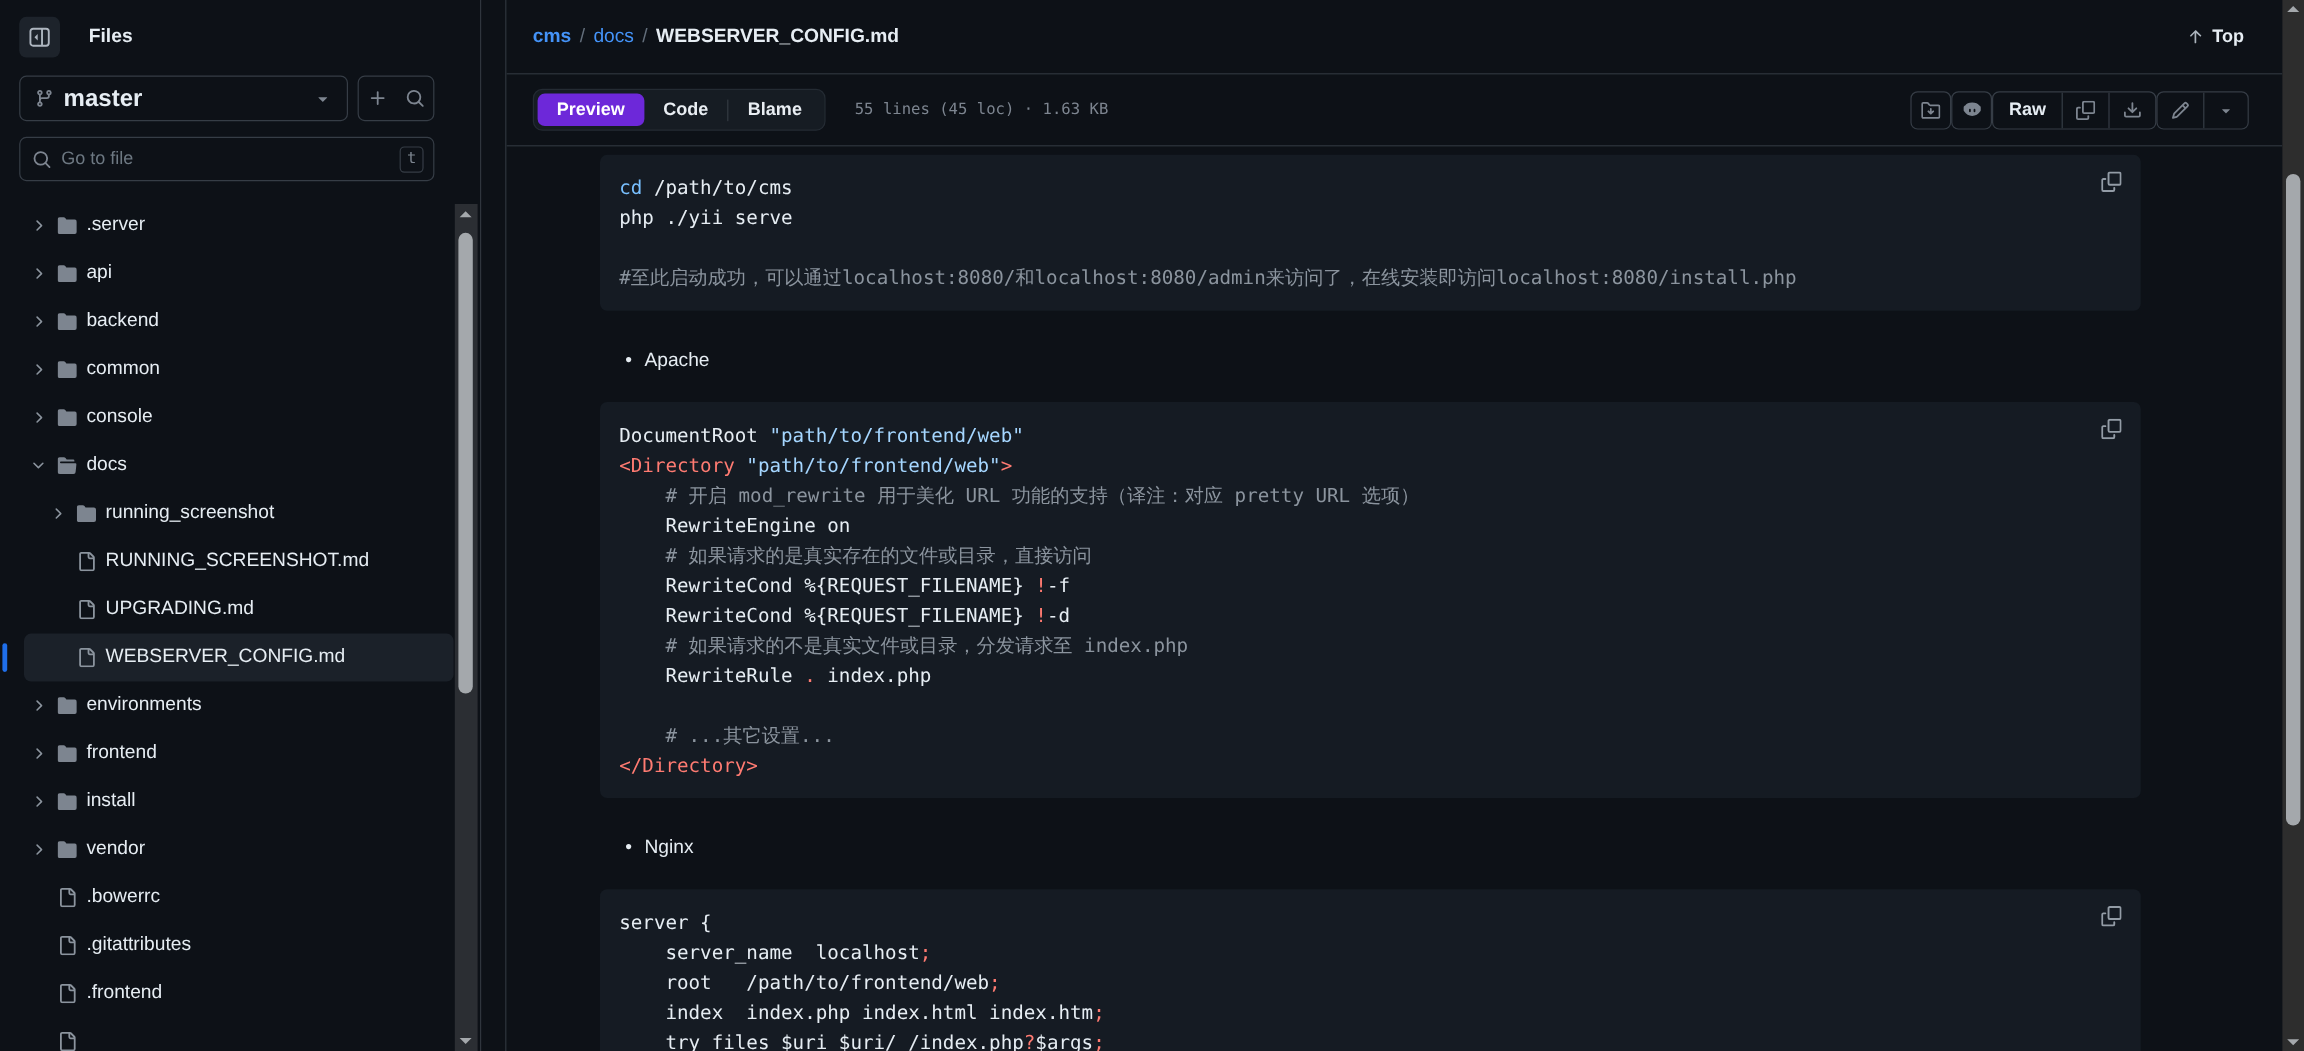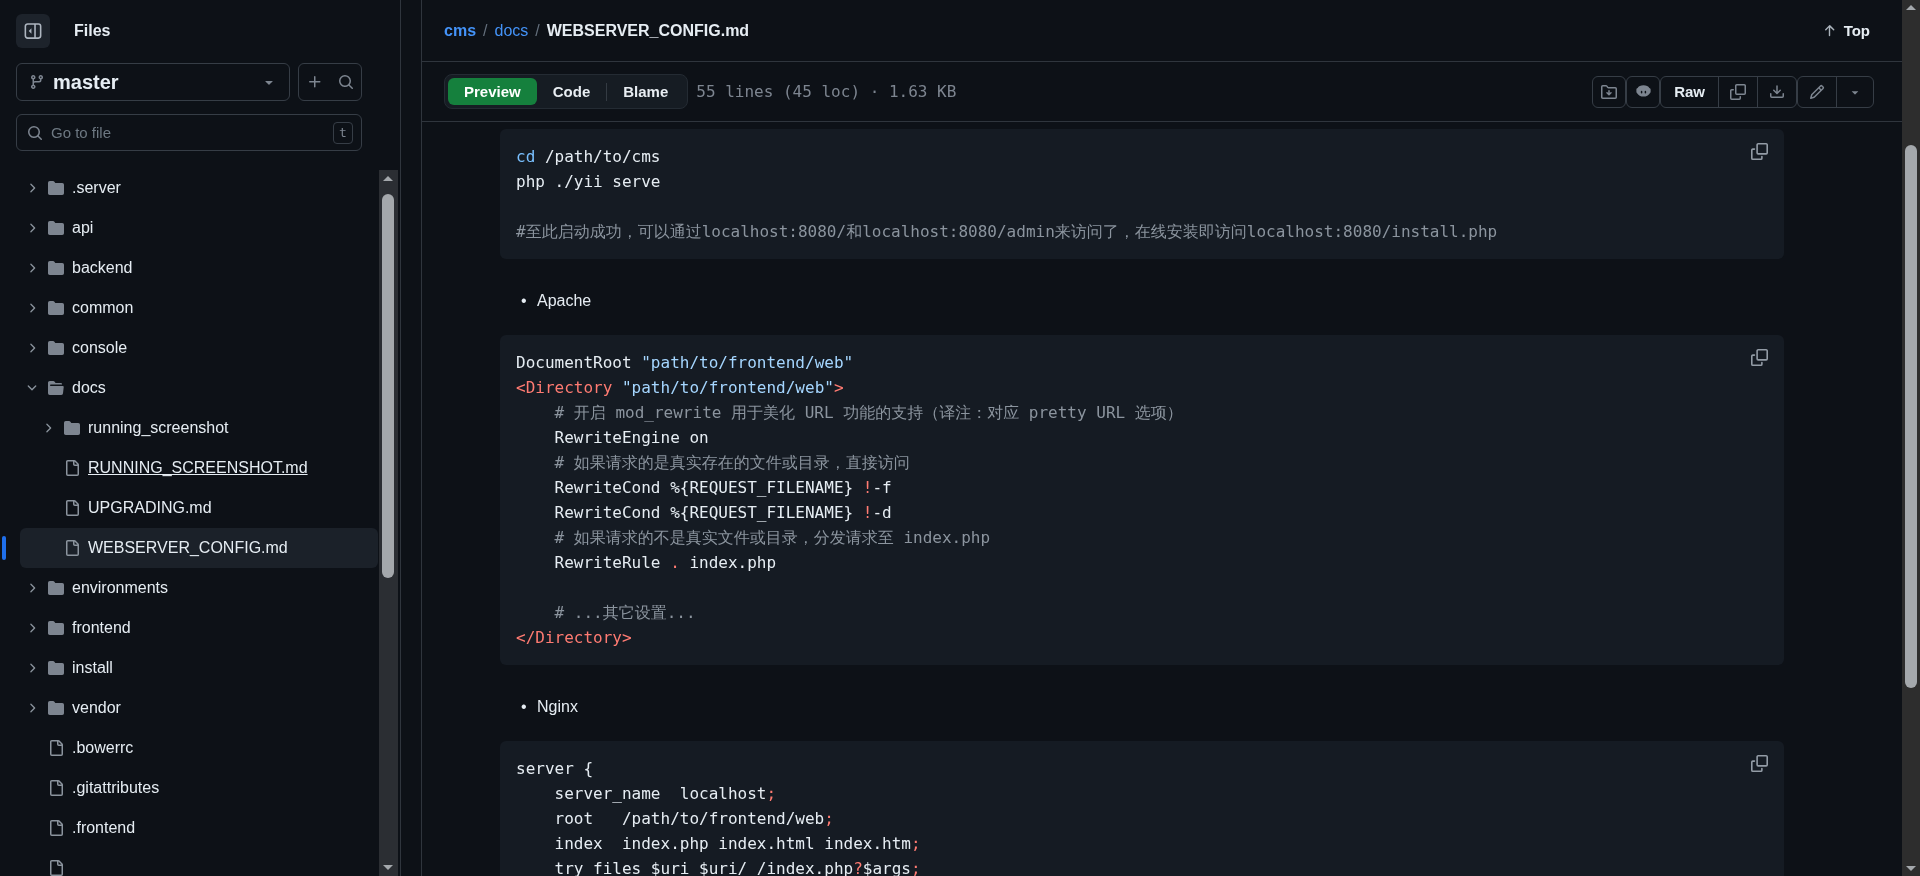--- a/index.html
+++ b/index.html
@@ -62,23 +62,23 @@
   .crumb{font-size:16px;display:flex;align-items:center}
   .crumb .sep{color:#636e7b;padding:0 7px}
   .crumb .repo{color:var(--link);font-weight:700;cursor:pointer}
   .crumb .dir{color:var(--link);cursor:pointer}
   .crumb .cur{color:var(--fg);font-weight:700}
   .top-btn{margin-left:auto;display:flex;align-items:center;gap:7px;cursor:pointer;background:none;border:none;color:var(--fg);font-size:15px;font-weight:700;font-family:"Liberation Sans",sans-serif}
 
   .head2{height:60px;border-bottom:1px solid var(--border);display:flex;align-items:center;padding:0 28px 0 22px}
   .tab-group{display:flex;align-items:center;background:#161c23;border:1px solid #242b33;border-radius:8px;padding:3px}
   .tab{padding:5px 16px;font-size:15px;font-weight:700;color:#e9eef3;border-radius:6px;background:none;border:none;font-family:"Liberation Sans",sans-serif;cursor:pointer}
-  .tab.active{background:#15803d;color:#fff}
+  .tab.active{background:#6d28d9;color:#fff}
   .tab-divider{width:1px;height:18px;background:#343b43}
-  .meta{margin-left:8px;color:var(--muted);font-family:"DejaVu Sans Mono",monospace;font-size:16px}
+  .meta{margin-left:24px;color:var(--muted);font-family:"DejaVu Sans Mono",monospace;font-size:13px}
 
   .tools{margin-left:auto;display:flex;align-items:center;}
   .icon-btn{width:34px;height:32px;border:1px solid var(--btn-border);border-radius:6px;background:transparent;display:flex;align-items:center;justify-content:center;cursor:pointer;color:var(--muted)}
   .btn-group{display:flex;height:32px;border:1px solid var(--btn-border);border-radius:6px;overflow:hidden}
   .btn-group .seg{display:flex;align-items:center;justify-content:center;padding:0 11px;cursor:pointer;color:var(--muted);background:none;border:none}
   .btn-group .seg + .seg{border-left:1px solid var(--btn-border)}
   .btn-group .seg.txt{color:var(--fg);font-size:15px;font-weight:700;font-family:"Liberation Sans",sans-serif;padding:0 13px}
 
   .content{position:absolute;left:0;right:0;top:111px;bottom:-60px;overflow:hidden}
   .markdown{margin:18px 118px 0 78px}
@@ -267,21 +267,21 @@
         </span>
         <span class="slot">
           <span>
             <svg width="16" height="16" viewBox="0 0 16 16">
               <path d="M1.75 1A1.75 1.75 0 0 0 0 2.75v10.5C0 14.216.784 15 1.75 15h12.5A1.75 1.75 0 0 0 16 13.25v-8.5A1.75 1.75 0 0 0 14.25 3H7.5a.25.25 0 0 1-.2-.1l-.9-1.2C6.07 1.26 5.55 1 5 1H1.75Z" fill="#7d8590"></path>
             </svg>
           </span>
         </span>
         <span class="tree-label">running_screenshot</span>
       </div>
-      <div class="tree-row" style="padding-left: 20px; text-decoration: underline;">
+      <div class="tree-row" style="padding-left: 20px;">
         <span class="slot"></span>
         <span class="slot">
           <span>
             <svg width="16" height="16" viewBox="0 0 16 16">
               <path d="M2 1.75C2 .784 2.784 0 3.75 0h6.586c.464 0 .909.184 1.237.513l2.914 2.914c.329.328.513.773.513 1.237v9.586A1.75 1.75 0 0 1 13.25 16h-9.5A1.75 1.75 0 0 1 2 14.25Zm1.75-.25a.25.25 0 0 0-.25.25v12.5c0 .138.112.25.25.25h9.5a.25.25 0 0 0 .25-.25V6h-2.75A1.75 1.75 0 0 1 9 4.25V1.5Zm6.75.062V4.25c0 .138.112.25.25.25h2.688l-.011-.013-2.914-2.914Z" fill="#8b949e"></path>
             </svg>
           </span>
         </span>
         <span class="tree-label">RUNNING_SCREENSHOT.md</span>
       </div>

